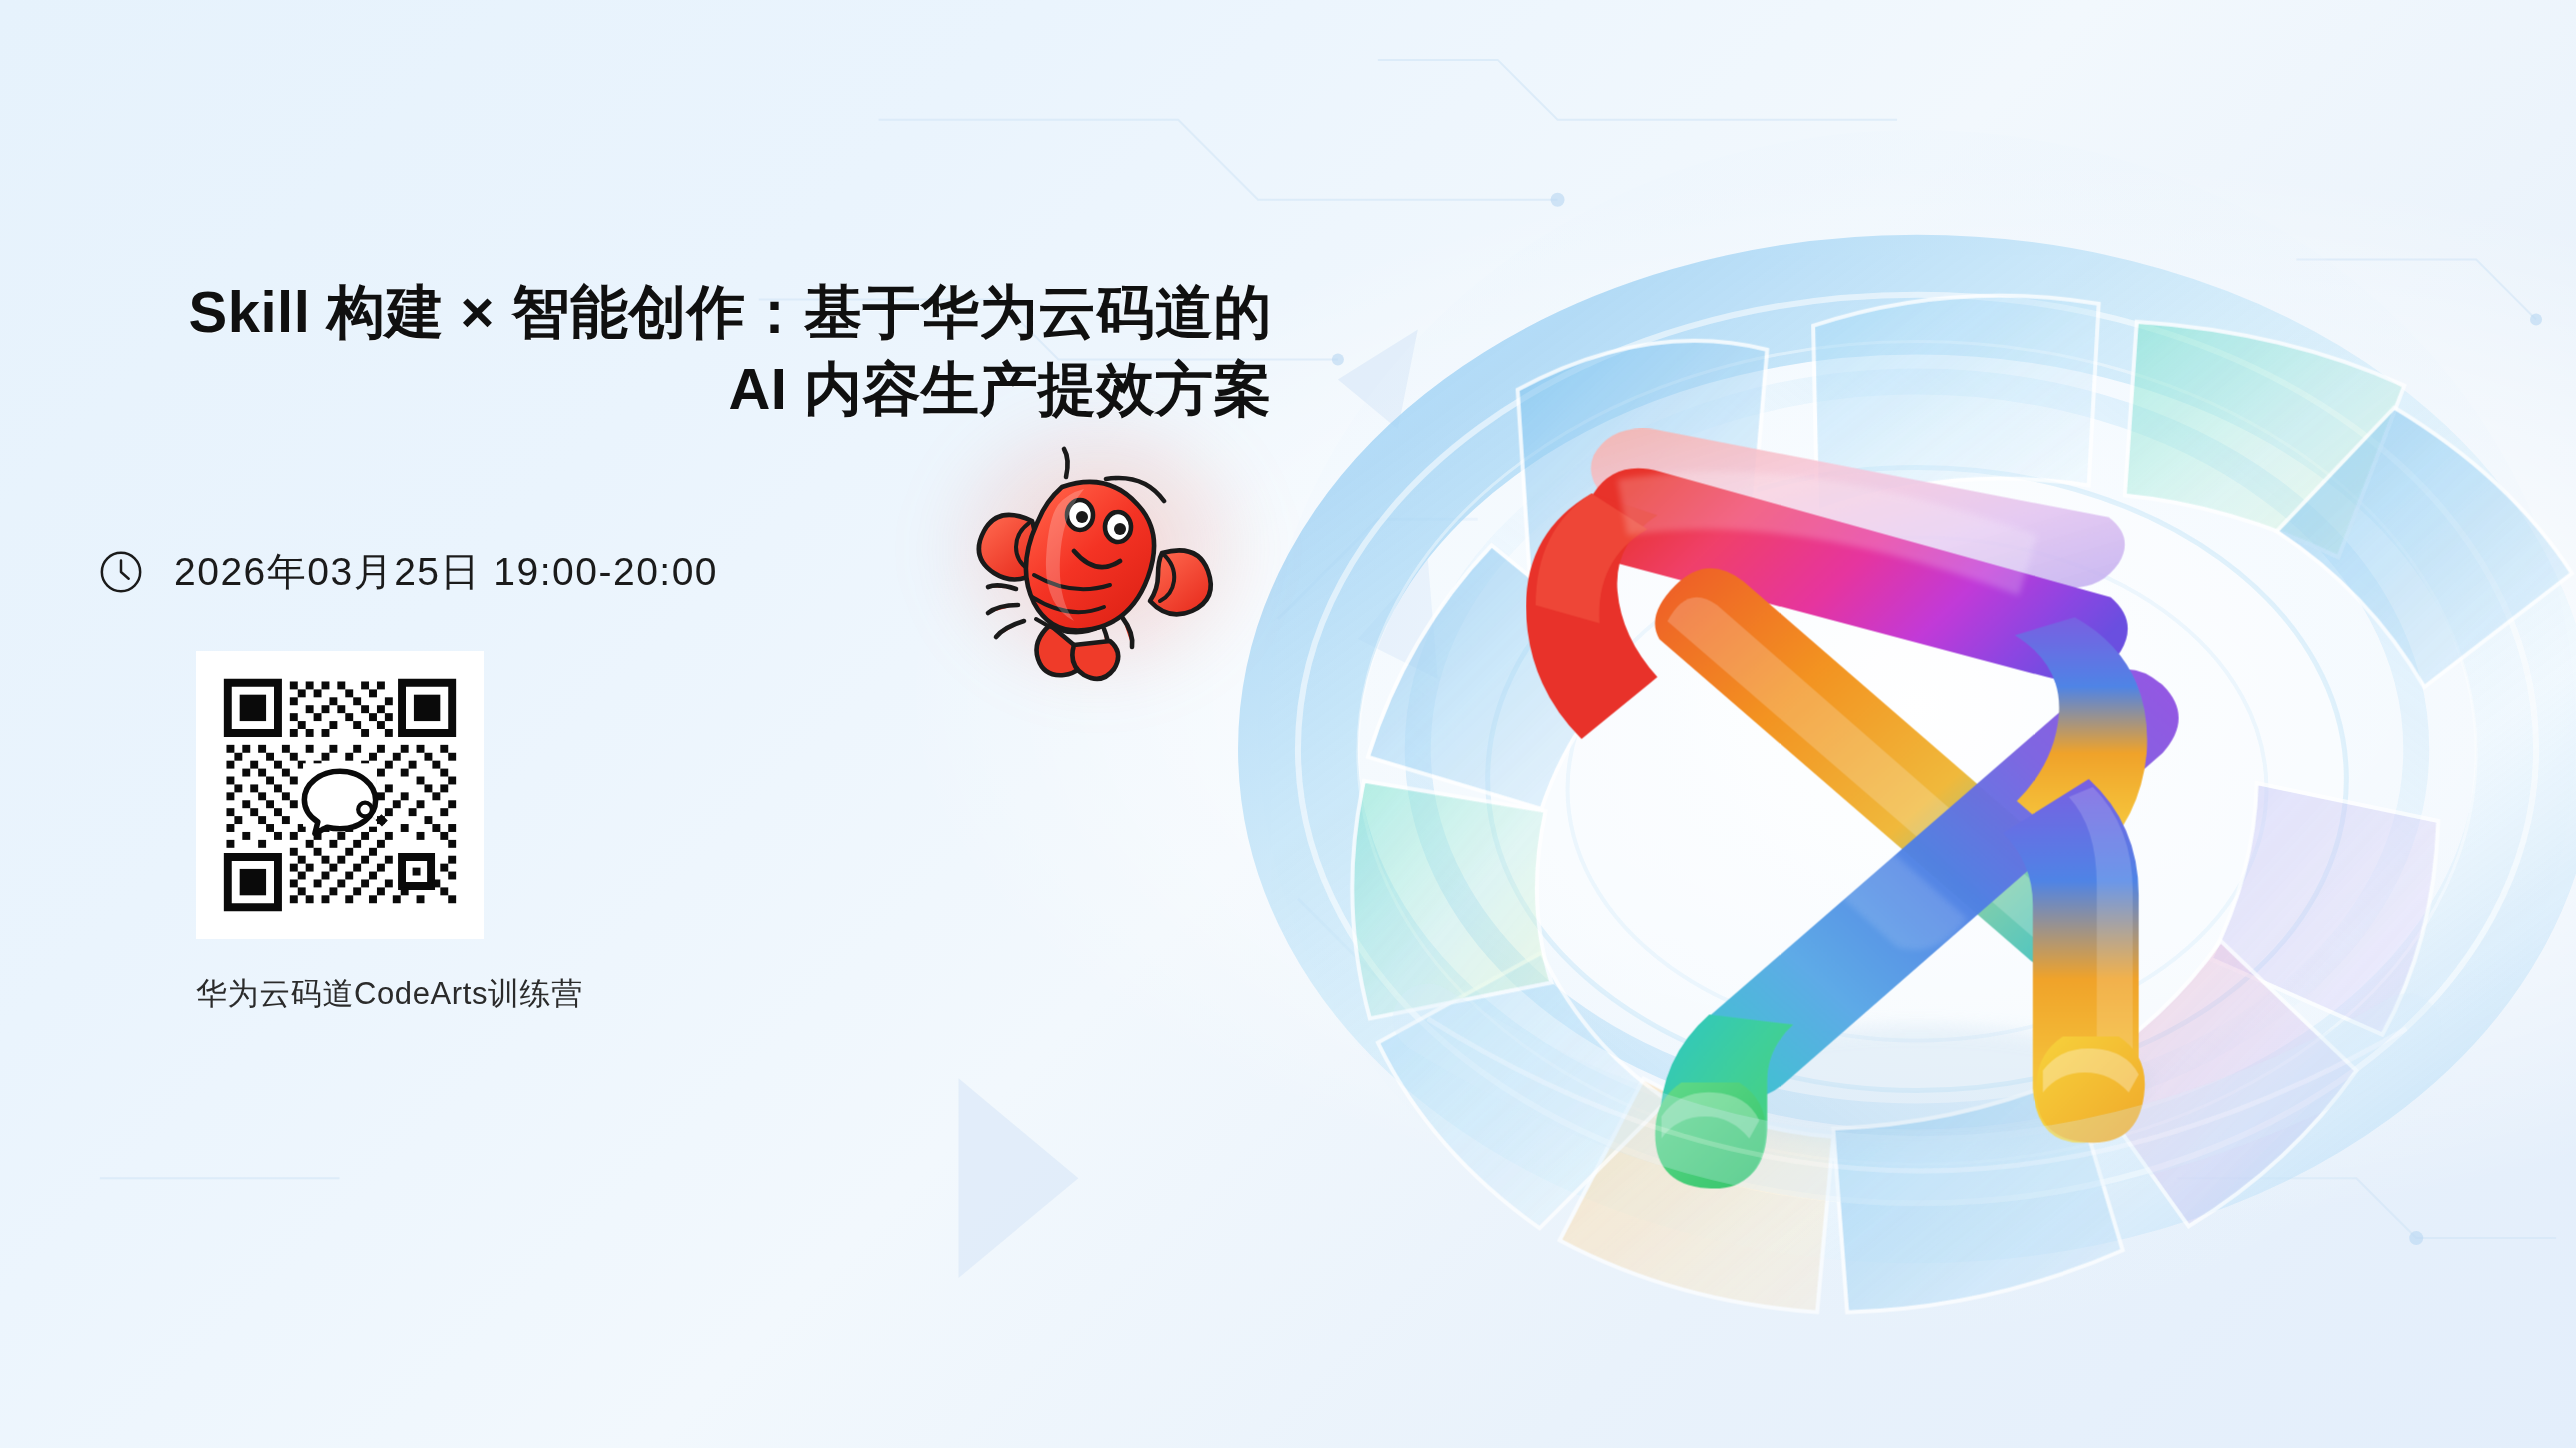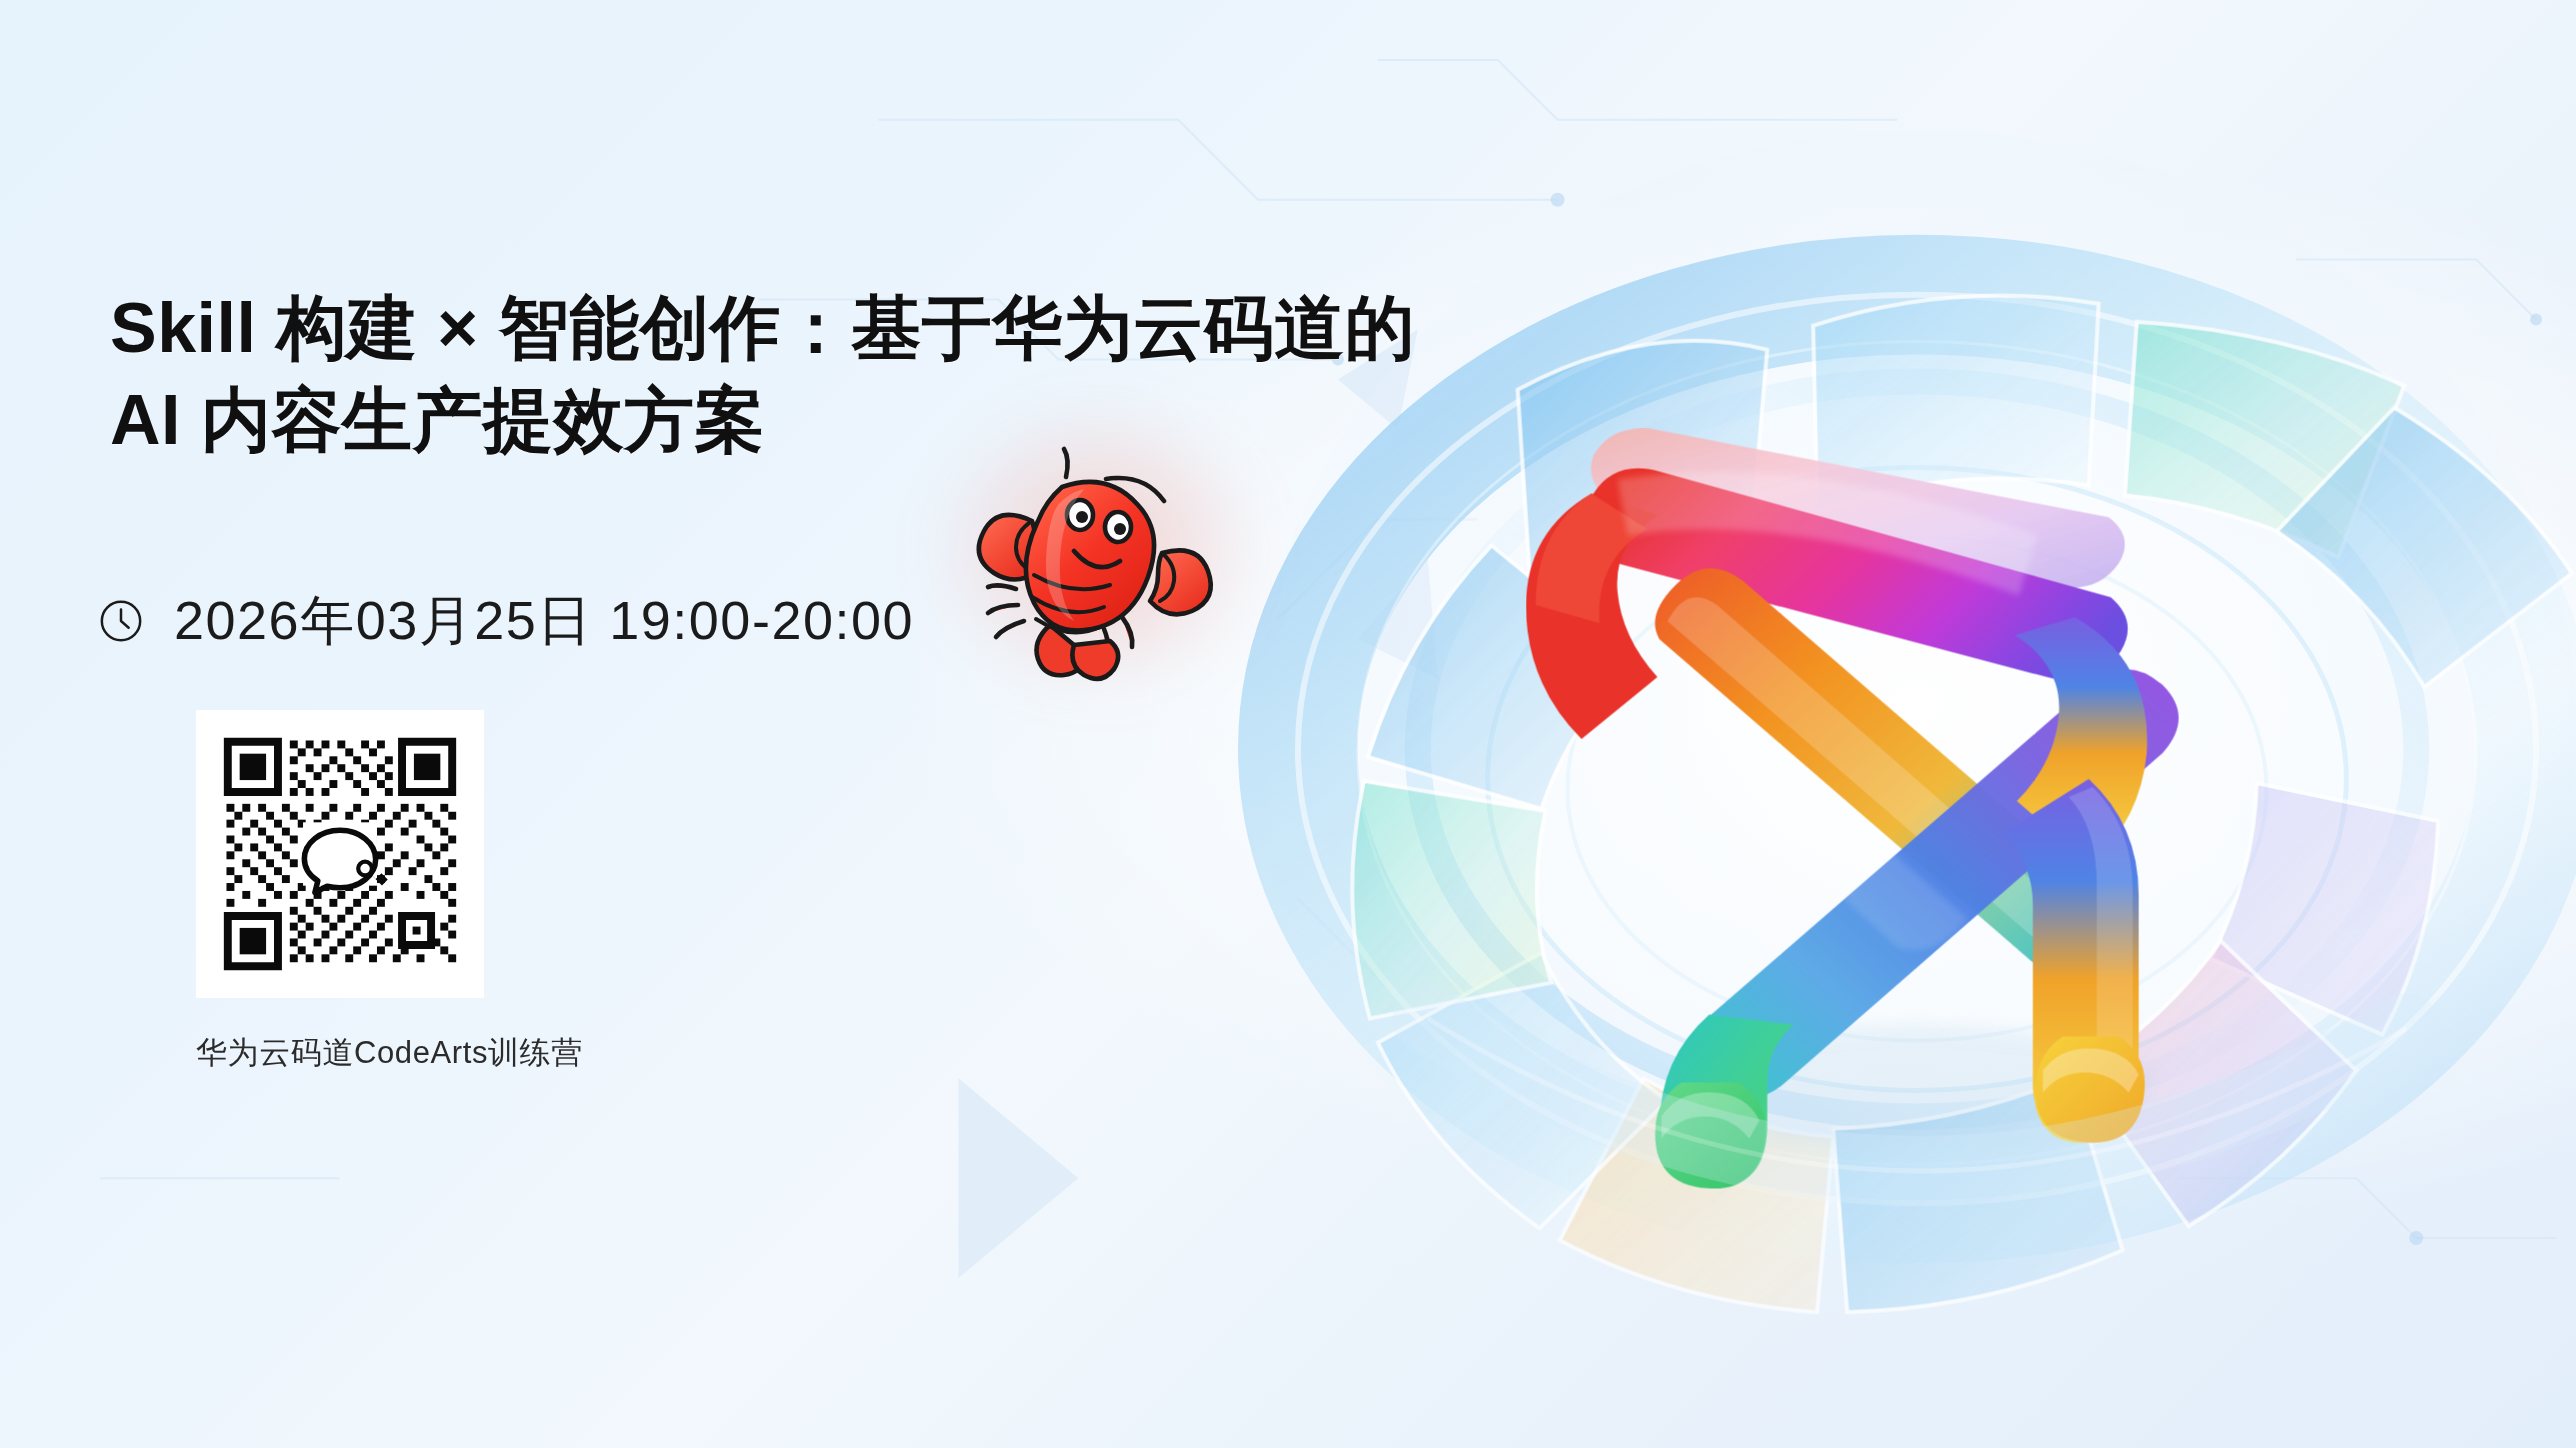--- a/index.html
+++ b/index.html
@@ -28,46 +28,47 @@
   
   .left-col {
     position: absolute;
     left: 98px;
     top: 270px;
     width: 1178px;
     z-index: 6;
   }
   .headline {
     color: #101010;
-    font-size: 70px;
+    font-size: 58px;
     font-weight: 700;
     line-height: 1.32;
     letter-spacing: 0.5px;
-    margin: 12px;
+    margin: 4px;
     text-shadow: 0 1px 0 rgba(255,255,255,0.5);
+    text-align: right;
   }
   .headline .ln { display: block; white-space: nowrap; }
 
   .meta-block {
     margin-top: 118px;
   }
   .meta-row {
     display: flex;
     align-items: center;
     margin-bottom: 52px;
   }
   .meta-icon {
     width: 46px;
     height: 46px;
     flex: 0 0 46px;
     margin-right: 30px;
     display: block;
   }
   .meta-text {
-    font-size: 54px;
+    font-size: 39px;
     color: #1b1b1b;
     letter-spacing: 1.5px;
     white-space: nowrap;
     font-weight: 400;
   }
 
   
   .qr-block {
     margin-top: 20px;
     margin-left: 84px;

